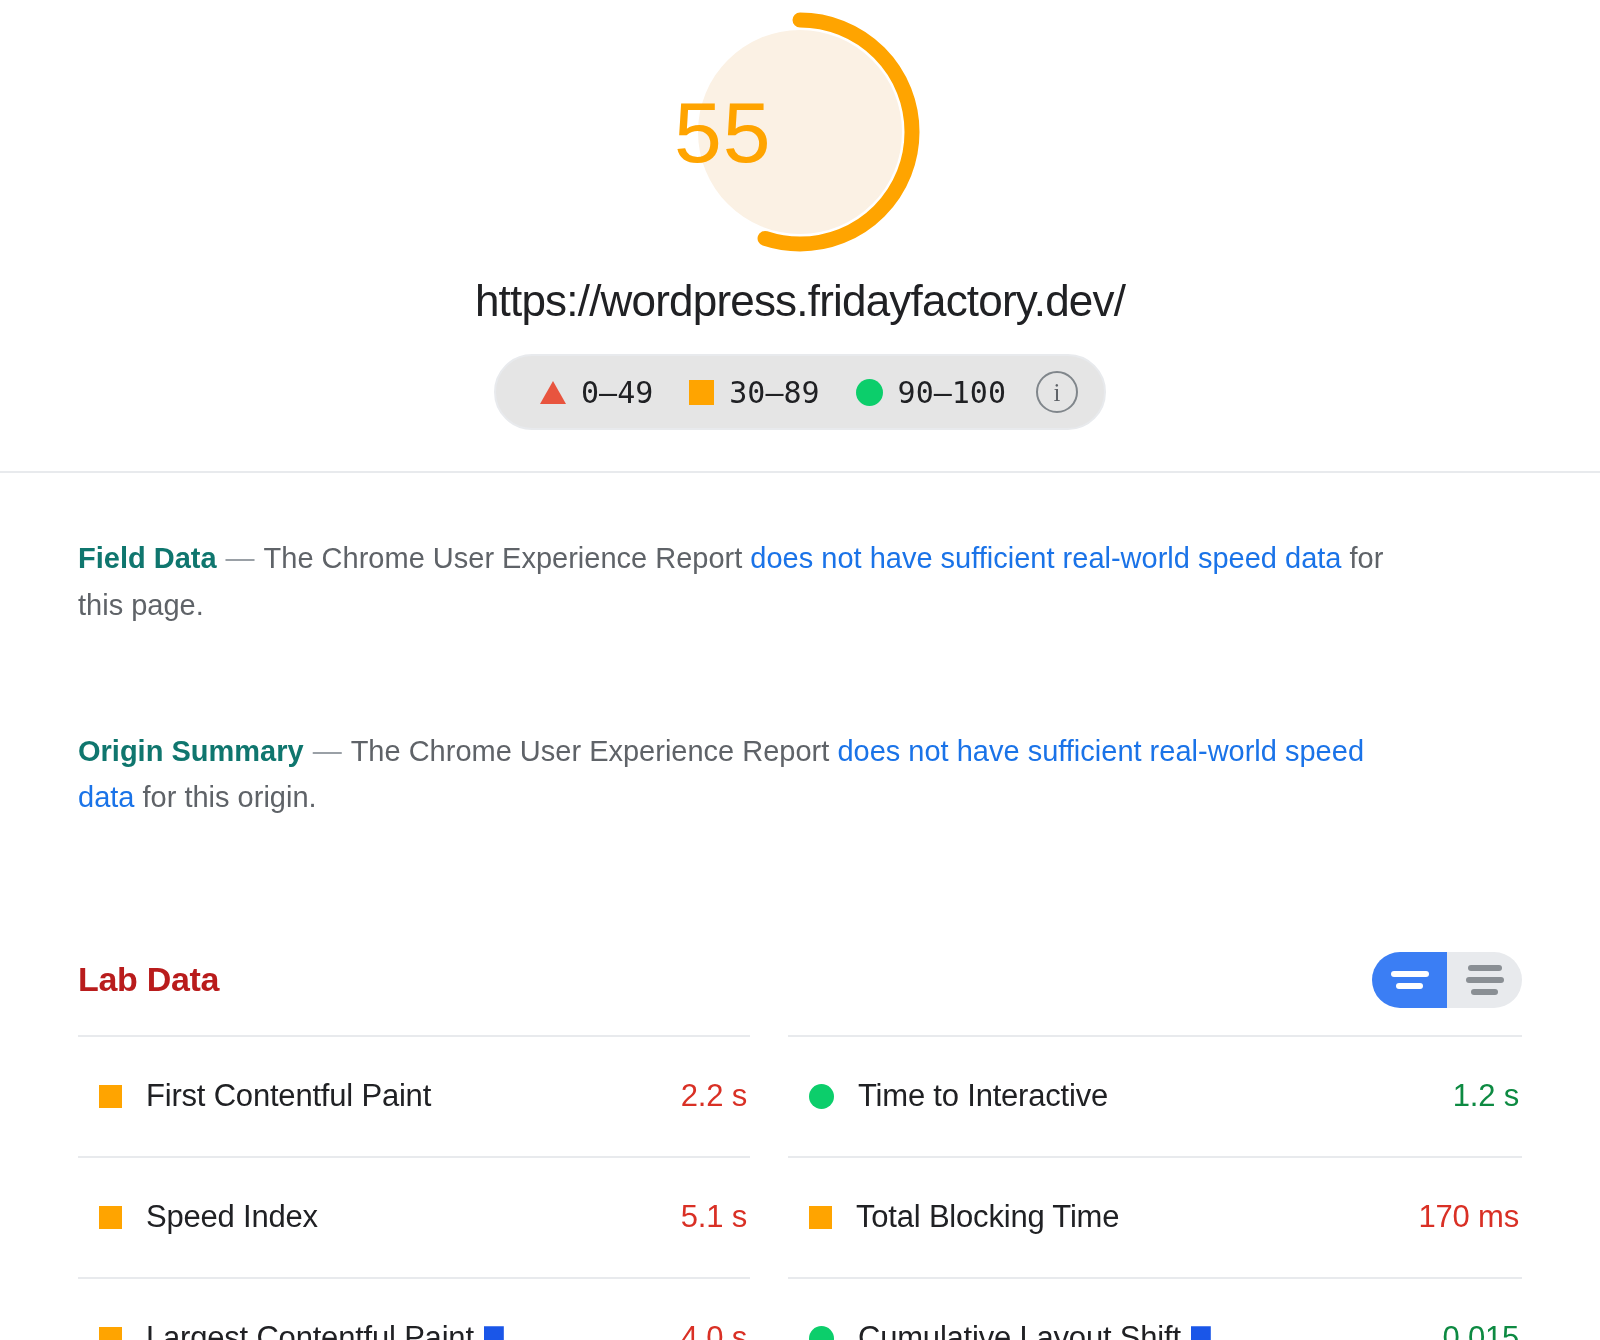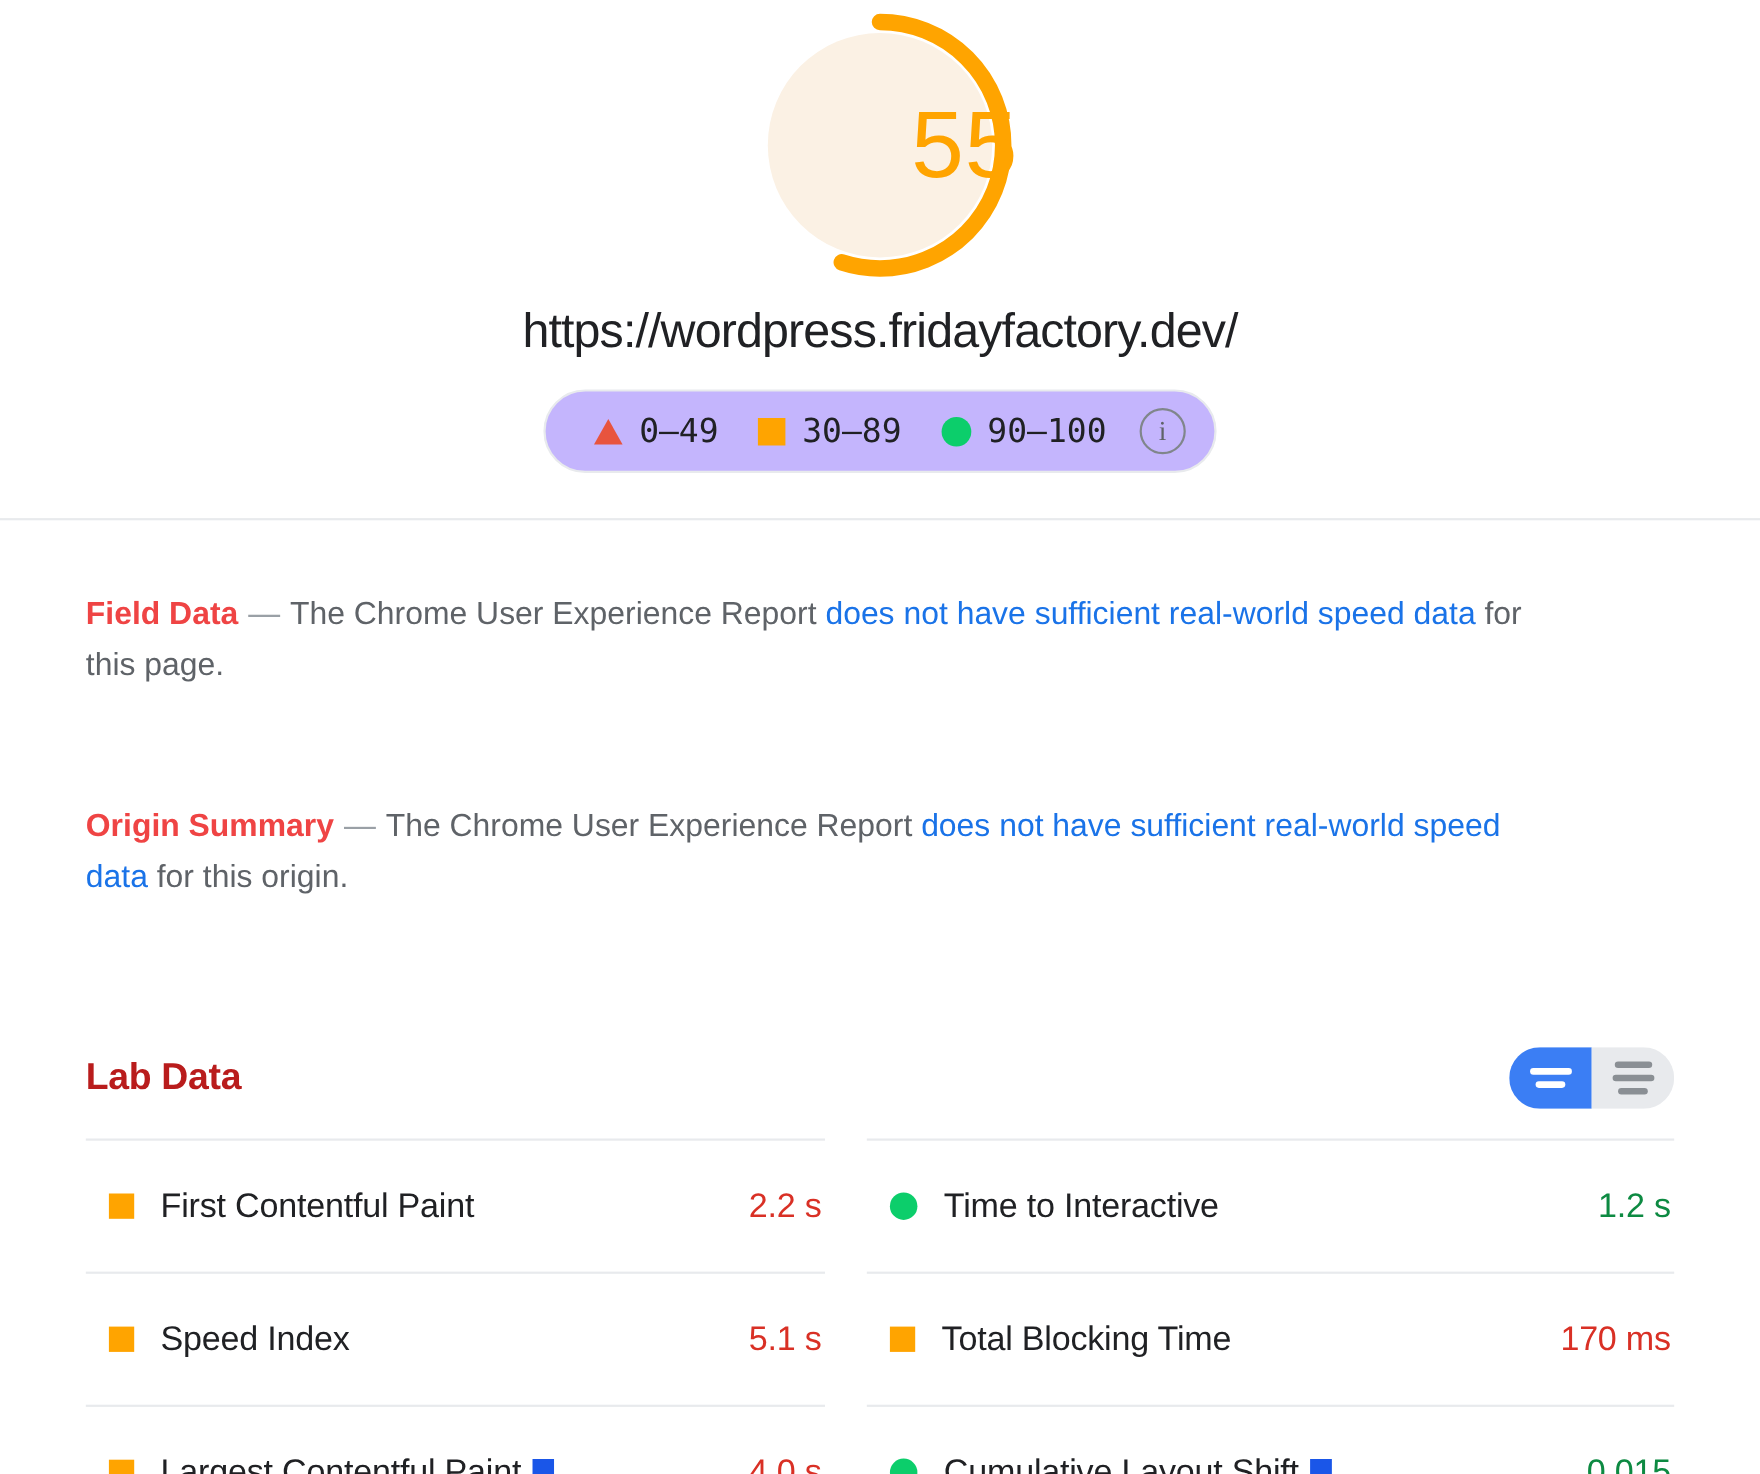--- a/index.html
+++ b/index.html
@@ -27,21 +27,21 @@
     flex-direction: column;
     align-items: center;
   }
 
   .gauge-wrap {
     position: relative;
     width: 252px;
     height: 252px;
     display: flex;
     align-items: center;
-    justify-content: flex-end;
+    justify-content: flex-start;
   }
 
   .gauge-svg {
     position: absolute;
     top: 0;
     left: 0;
     width: 252px;
     height: 252px;
     transform: rotate(-90deg);
   }
@@ -69,21 +69,21 @@
   
   .legend-pill {
     margin-top: 30px;
     height: 76px;
     border: 2px solid #e8eaed;
     border-radius: 40px;
     display: inline-flex;
     align-items: center;
     padding: 0 26px;
     gap: 0;
-    background: #c4b5fd;
+    background: #e5e5e5;
   }
 
   .legend-item {
     display: inline-flex;
     align-items: center;
     gap: 15px;
     padding: 0 18px;
   }
 
   .legend-label {
@@ -145,21 +145,21 @@
     line-height: 1.6;
     color: #5f6368;
     font-family: "Liberation Sans", sans-serif;
     max-width: 1330px;
   }
   .para-field { margin-top: 62px; }
   .para-origin { margin-top: 100px; }
 
   .para-title {
     font-weight: bold;
-    color: #ef4444;
+    color: #0f766e;
   }
   .para-dash {
     color: #9aa0a6;
     padding: 0 9px;
   }
   .para-link {
     color: #1a73e8;
     text-decoration: none;
     cursor: pointer;
   }

